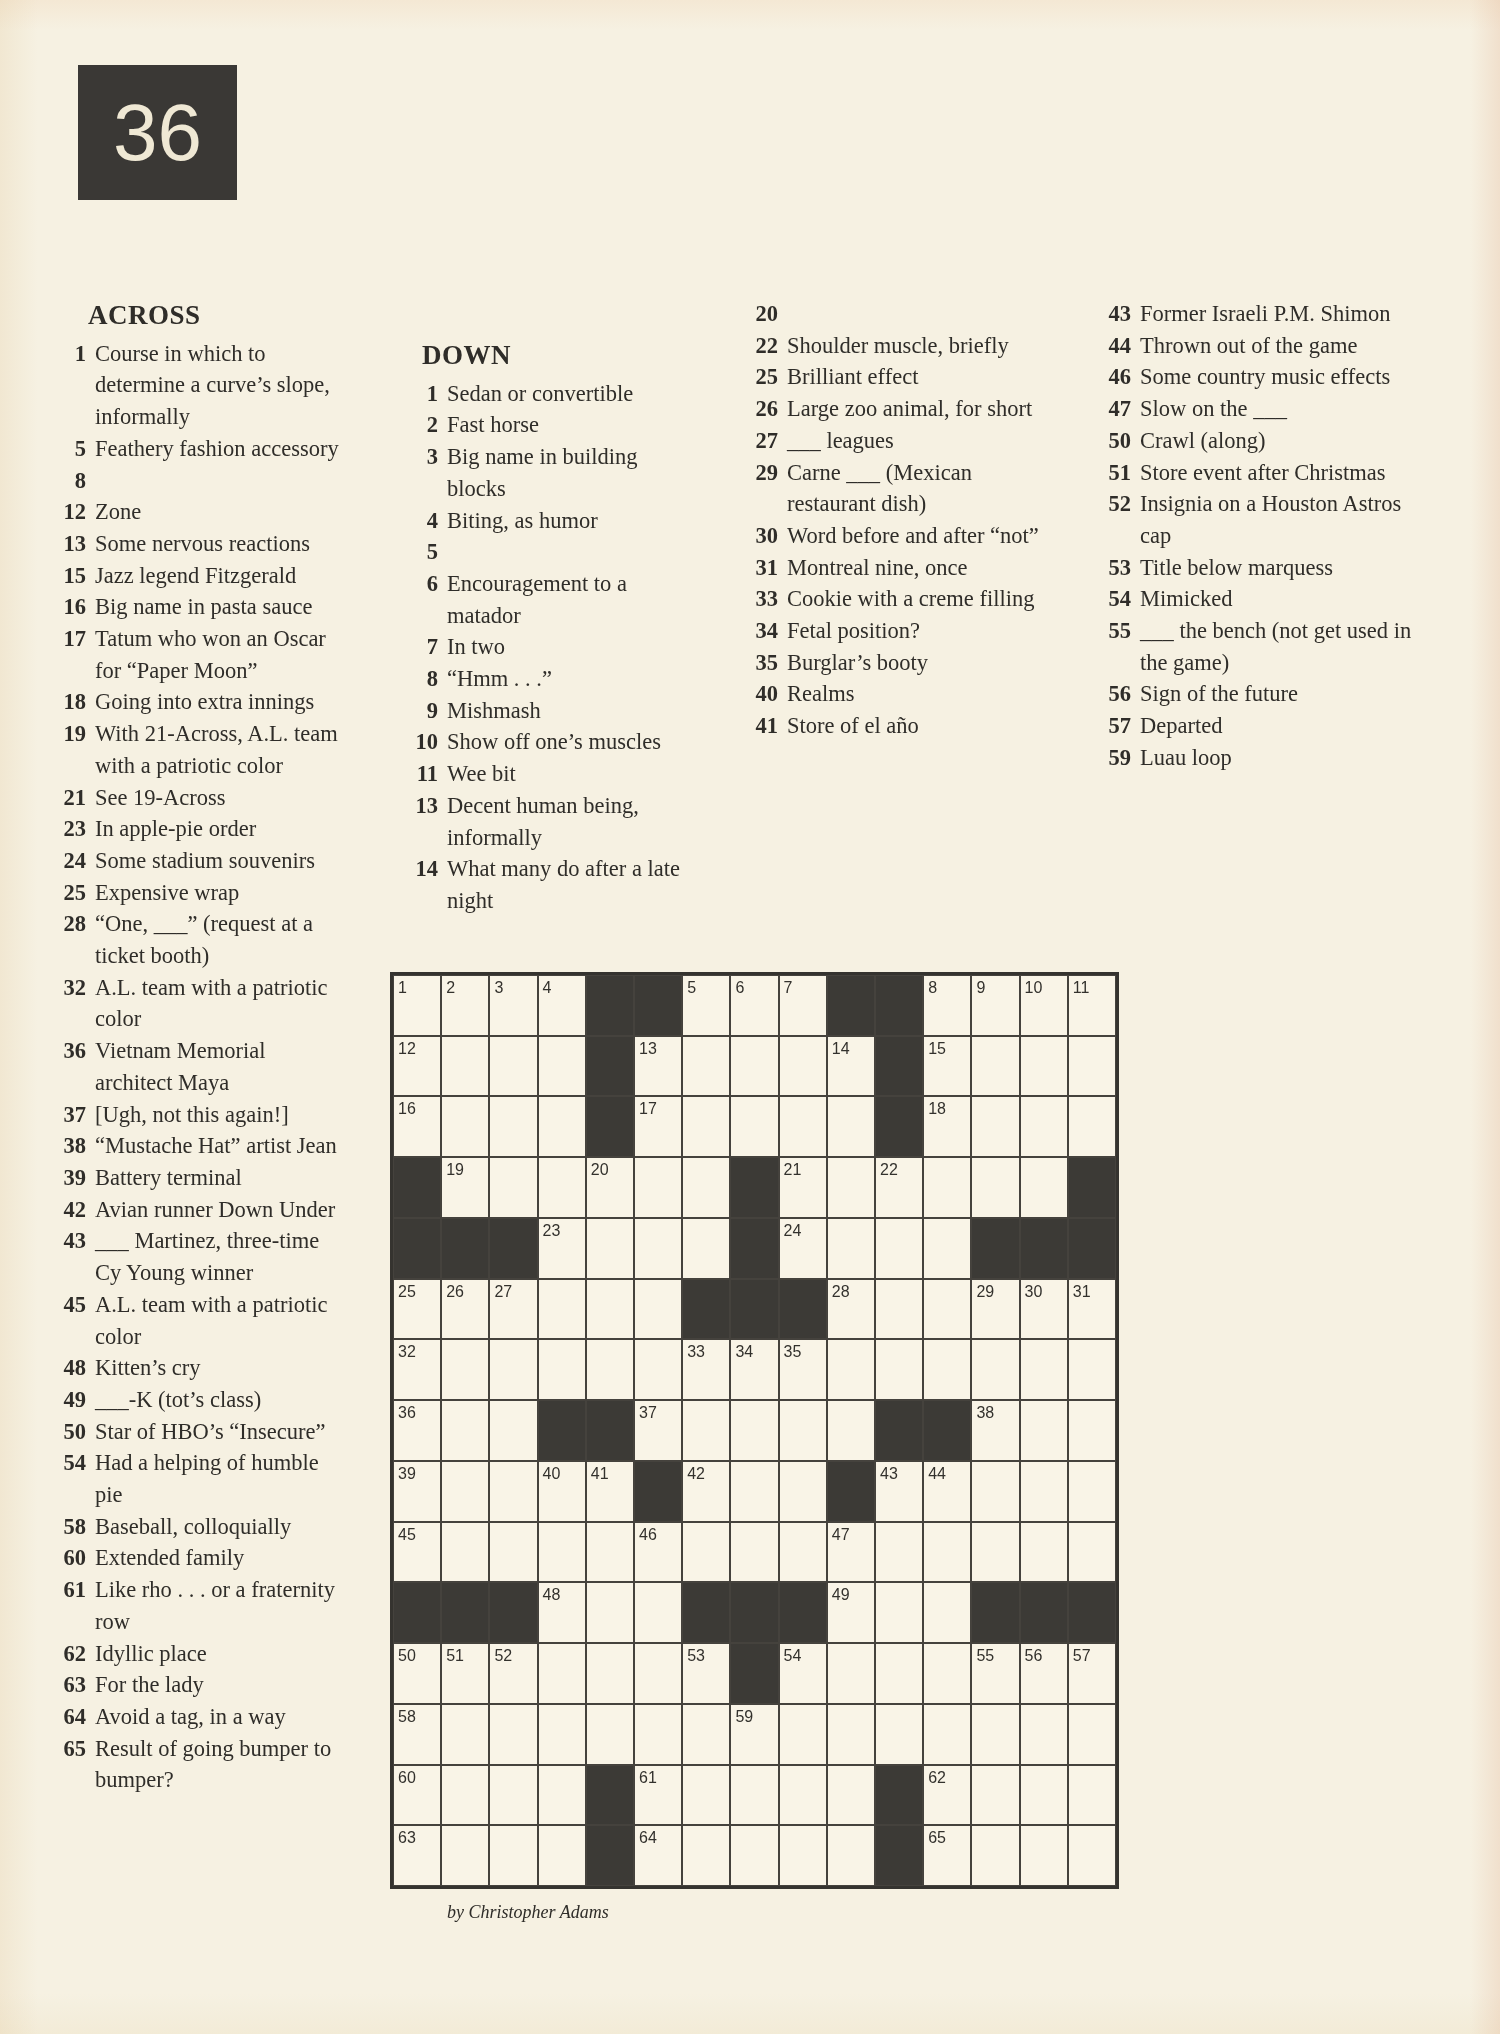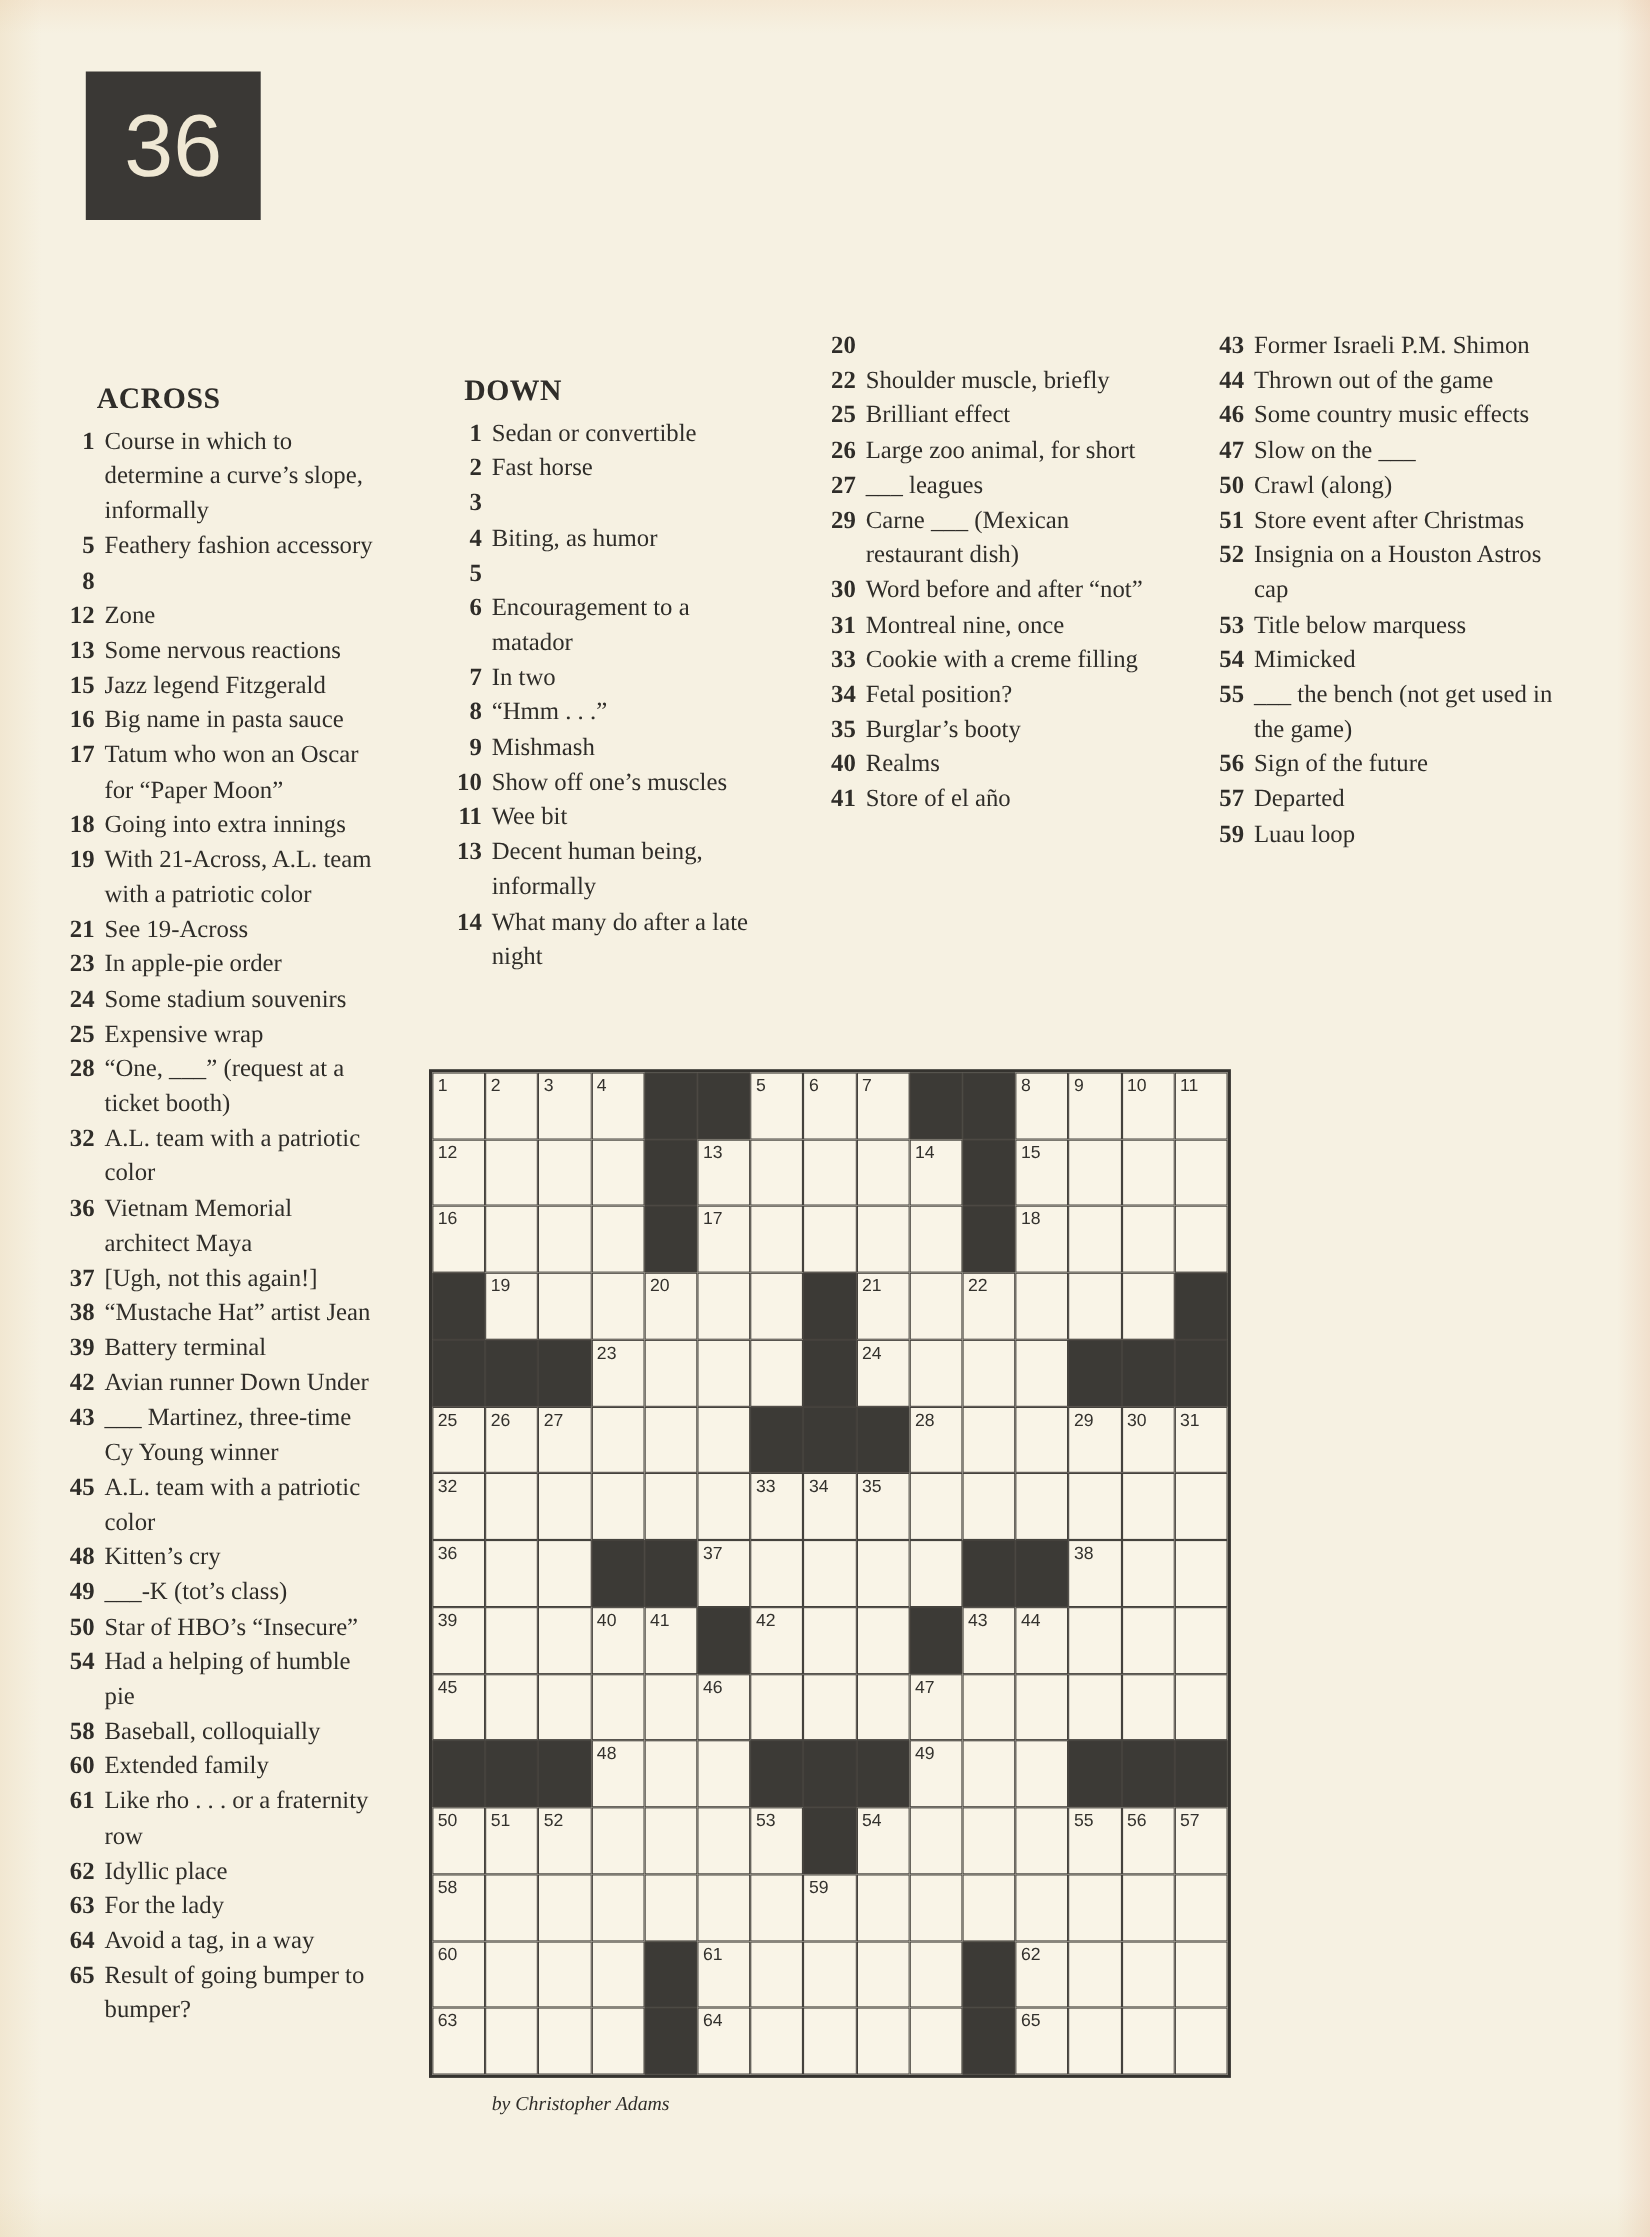--- a/index.html
+++ b/index.html
@@ -25,21 +25,21 @@
     display:flex;align-items:center;justify-content:center;
     font-family:"Liberation Sans", sans-serif;
     font-size:80px;
   }
   .clue-col{position:absolute;font-size:22.5px;line-height:31.7px;}
   .list-header{
     font-weight:bold;font-size:27px;letter-spacing:.5px;
     margin-bottom:6px;
   }
   #col-across{left:50px;top:300px;width:296px;}
-  #col-across .list-header{margin-left:38px;margin-top:47px;}
+  #col-across .list-header{margin-left:38px;}
   #col-down1{left:402px;top:300px;width:290px;}
   #col-down1 .list-header{margin-left:20px;margin-top:40px;}
   #col-down2{left:742px;top:298px;width:310px;}
   #col-down3{left:1095px;top:298px;width:322px;}
   .clue{display:flex;}
   .cnum{flex:none;width:36px;text-align:right;font-weight:bold;padding-right:9px;}
   .ctext{flex:1;}
   #grid{
     position:absolute;left:390px;top:972px;
     width:729px;height:917px;
@@ -227,20 +227,21 @@
       <div class="clue">
         <span class="cnum">1</span>
         <span class="ctext">Sedan or convertible</span>
       </div>
       <div class="clue">
         <span class="cnum">2</span>
         <span class="ctext">Fast horse</span>
       </div>
       <div class="clue">
         <span class="cnum">3</span>
+        <span class="ctext">Big name in building blocks</span>
       </div>
       <div class="clue">
         <span class="cnum">4</span>
         <span class="ctext">Biting, as humor</span>
       </div>
       <div class="clue">
         <span class="cnum">5</span>
       </div>
       <div class="clue">
         <span class="cnum">6</span>

